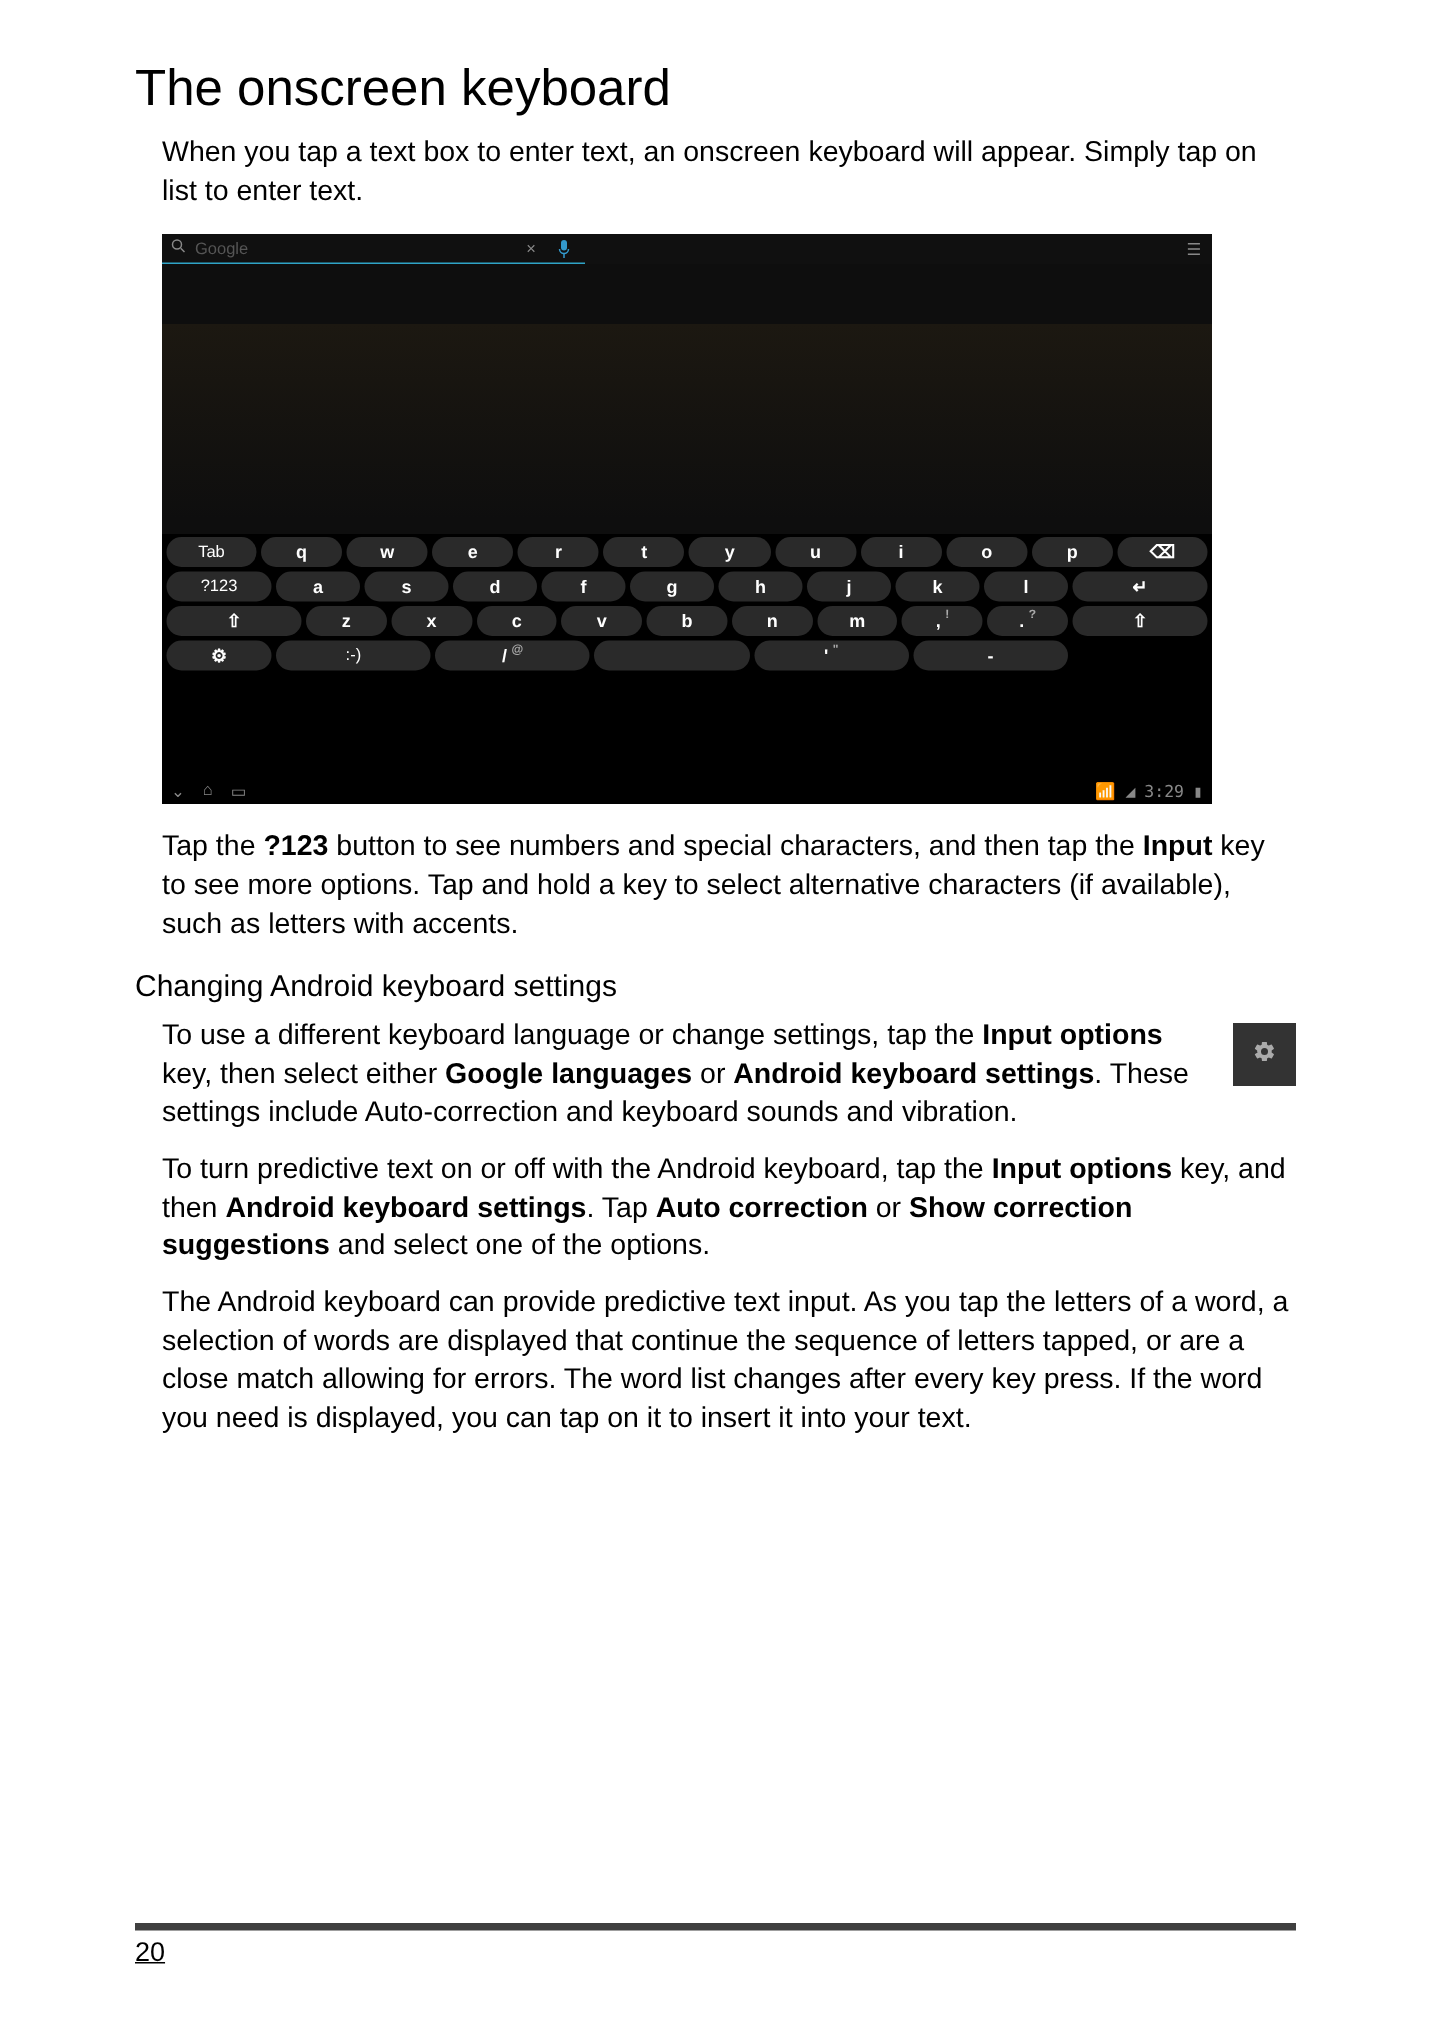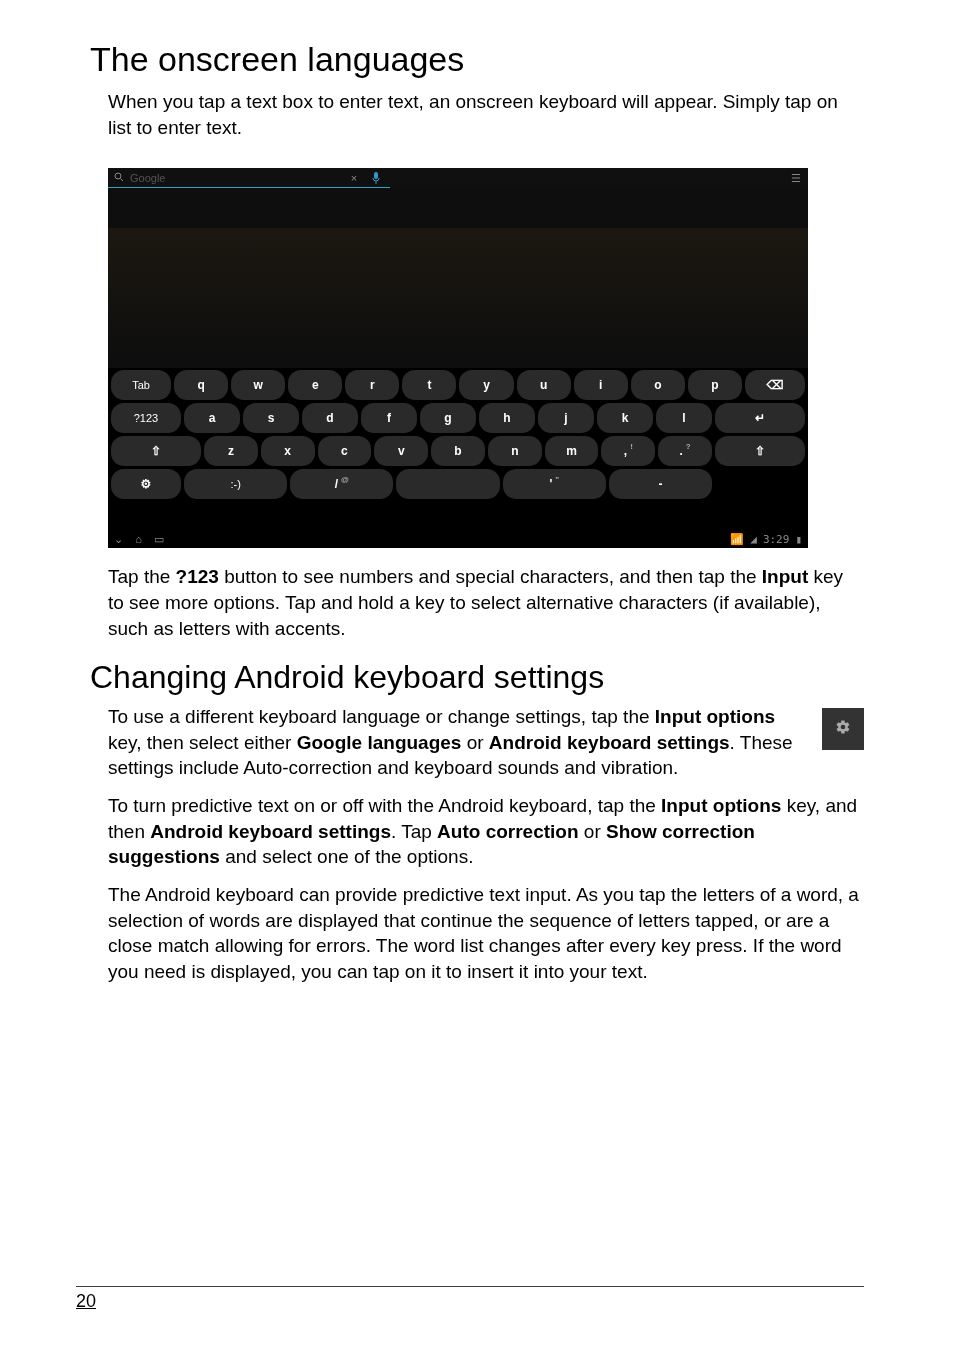--- a/index.html
+++ b/index.html
@@ -15,33 +15,33 @@
     box-sizing: border-box;
     min-height: 1352px;
     position: relative;
   }
   h1.main-heading {
     font-size: 34px;
     font-weight: normal;
     margin: 0 0 10px 0;
   }
   h2.sub-heading {
-    font-size: 32px;
+    font-size: 20px;
     font-weight: normal;
     margin: 18px 0 8px 0;
   }
   .body-text {
     font-size: 19px;
     line-height: 1.35;
     margin: 0 0 12px 0;
     padding-left: 18px;
   }
   .bold { font-weight: bold; }
   .screenshot-wrap {
-    margin: 28px 0 16px 18px;
+    margin: 16px 0 16px 18px;
   }
   
   .shot {
     width: 700px;
     height: 380px;
     background: #0e0e0e;
     position: relative;
     font-family: Arial, sans-serif;
     color: #ddd;
     font-size: 11px;
@@ -72,21 +72,21 @@
   .keyboard {
     position:absolute; left:0; right:0; bottom:18px; top:200px;
     background:#000;
     display:flex; flex-direction:column;
     padding: 2px 3px;
     gap: 3px;
   }
   .krow { display:flex; gap:3px; }
   .key {
     background:#2a2a2a;
-    height:30px;
+    height:20px;
     display:flex; align-items:center; justify-content:center;
     color:#fff;
     font-size:12px;
     font-weight:bold;
     border-radius:13px;
   }
   .key.wide1 { flex: 0 0 60px; }
   .key.std   { flex: 1 1 0; }
   .key.wide2 { flex: 0 0 70px; }
   .key.wide3 { flex: 0 0 90px; }
@@ -103,33 +103,33 @@
   .settings-badge {
     float:right;
     width:42px; height:42px;
     background:#333;
     margin: 4px 0 8px 12px;
     display:flex; align-items:center; justify-content:center;
     color:#aaa;
   }
   .footer {
     position:absolute;
-    left:76px; right:90px; bottom:40px;
-    border-top:1px solid #404040;
+    left:90px; right:90px; bottom:40px;
+    border-top:5px solid #404040;
     font-size:18px;
     padding-top:4px;
     text-decoration:underline;
   }
 </style>
 </head>
 <body>
 
 <div class="page">
 
-  <h1 class="main-heading">The onscreen languages</h1>
+  <h1 class="main-heading">The onscreen keyboard</h1>
 
   <p class="body-text">When you tap a text box to enter text, an onscreen keyboard will appear. Simply tap on list to enter text.</p>
 
   <div class="screenshot-wrap">
     <div class="shot">
       <div class="shot-top">
         <div class="search-bar">
           <span>
             <svg width="10" height="10" viewBox="0 0 10 10">
                 <circle cx="4" cy="4" r="3" stroke="#888" stroke-width="1" fill="none"></circle>

